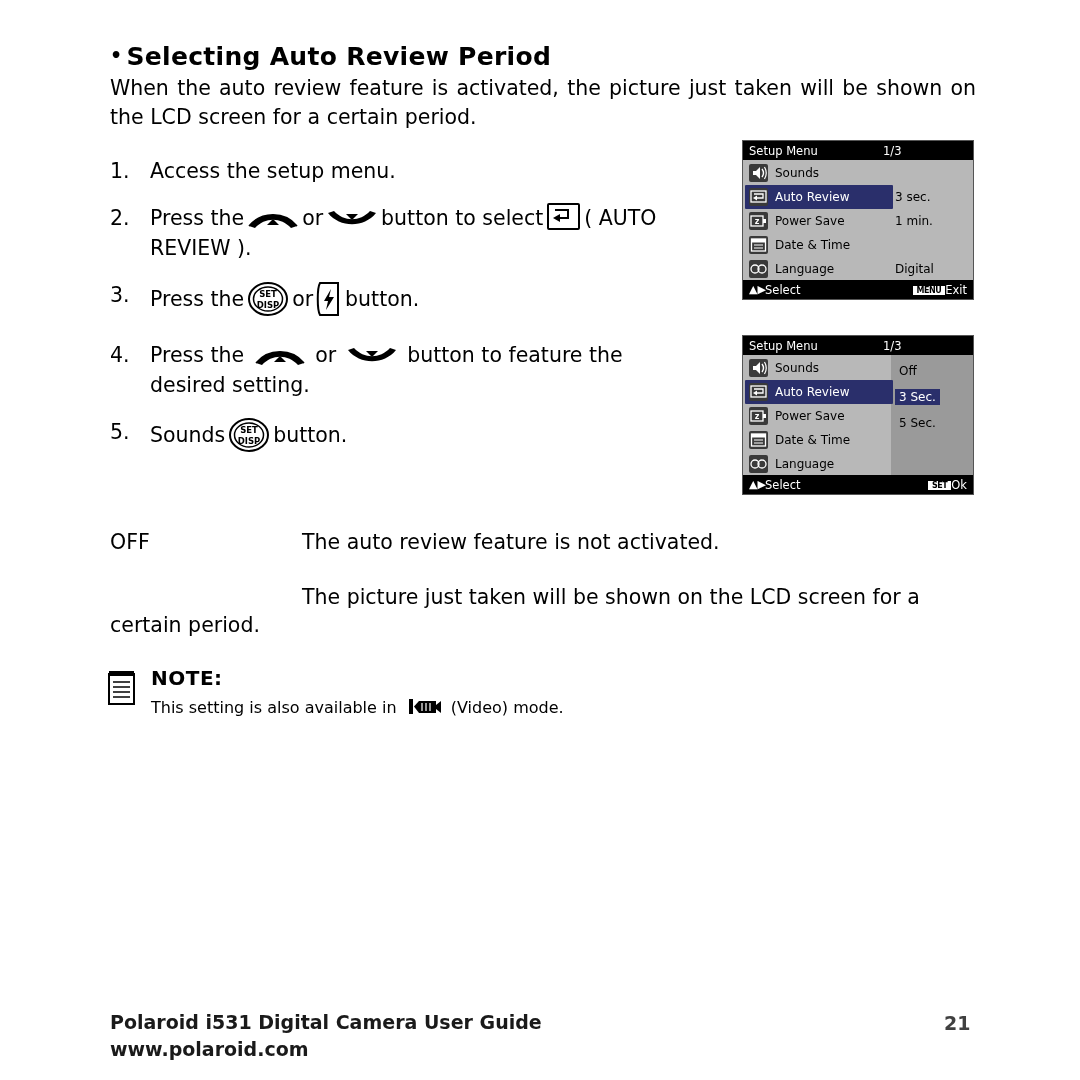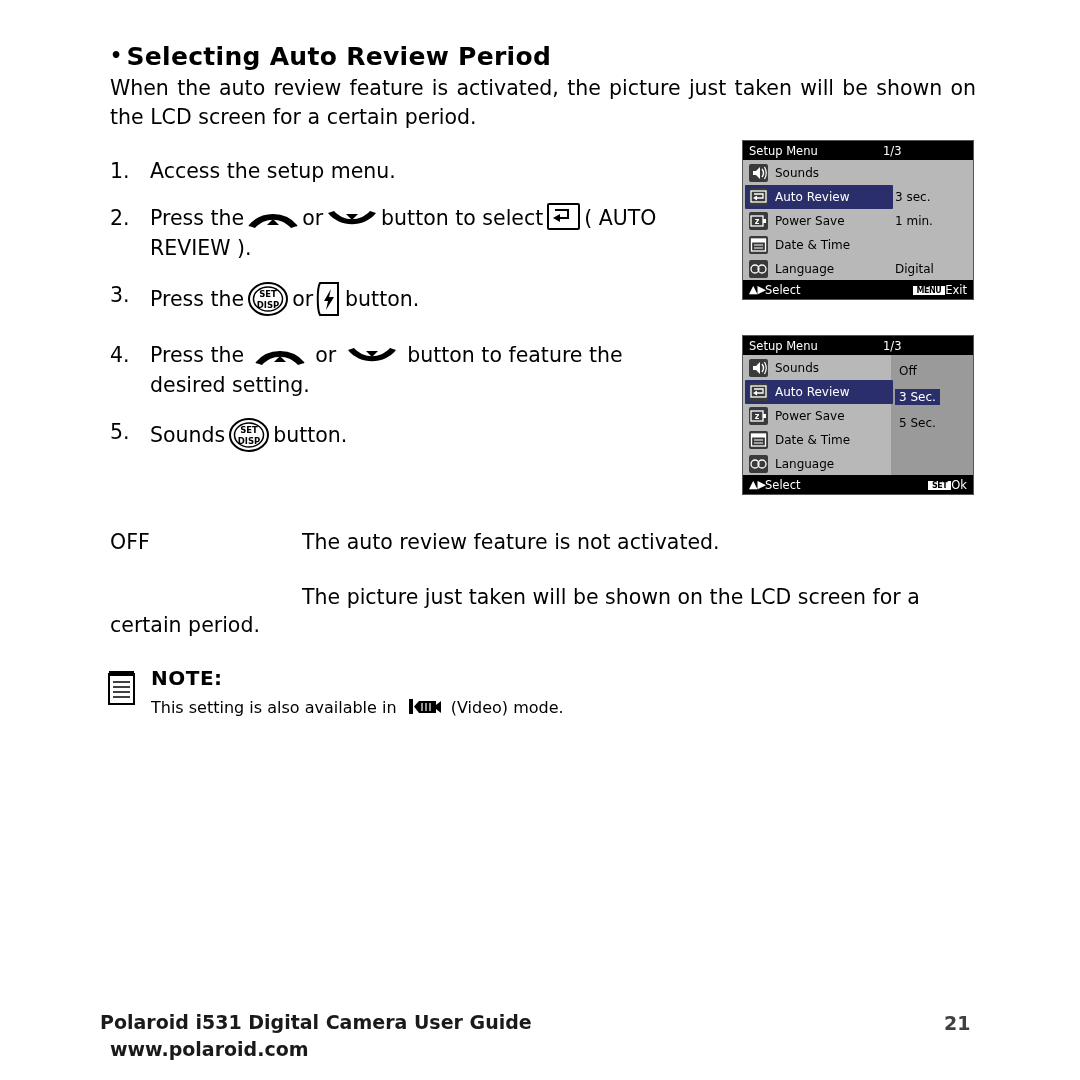--- a/index.html
+++ b/index.html
@@ -271,21 +271,21 @@
   .sub-item.highlight {
     background: #2a2f6b;
     color: #fff;
     padding: 1px 4px;
     left: 4px;
   }
 
   
   .footer-line1 {
     position: absolute;
-    left: 100px;
+    left: 110px;
     top: 1011px;
     font-size: 19px;
     font-weight: bold;
     color: #1a1a1a;
   }
   .footer-line2 {
     position: absolute;
     left: 110px;
     top: 1038px;
     font-size: 19px;

